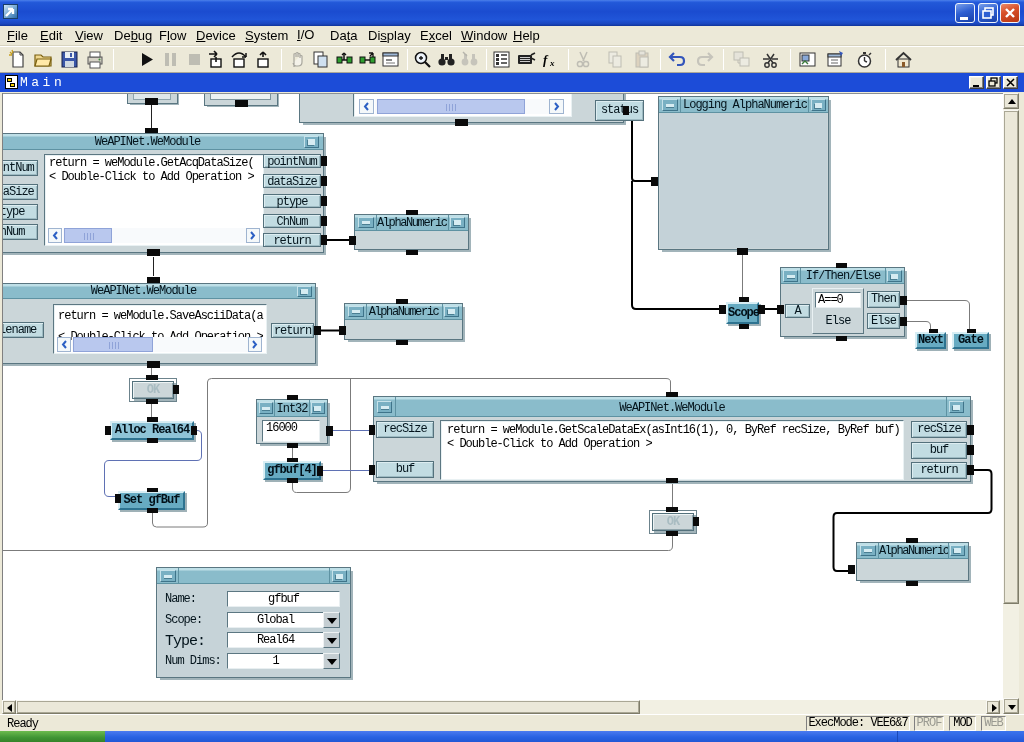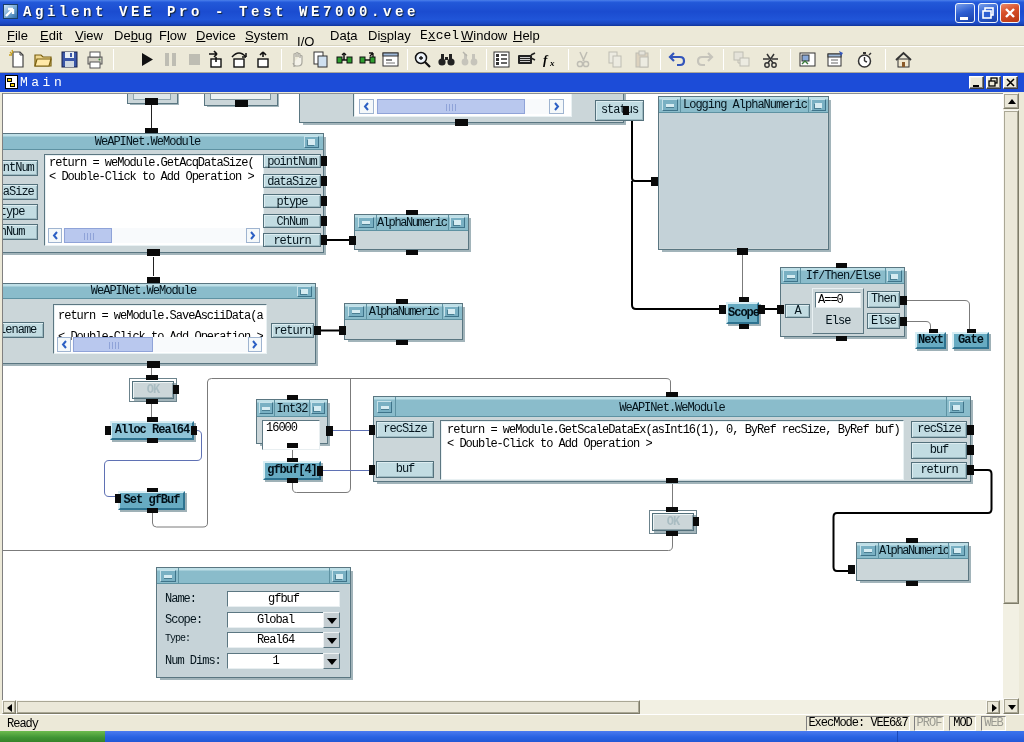--- a/index.html
+++ b/index.html
@@ -19,21 +19,20 @@
 .mbtn{background:#ece9d8;border:1px solid;border-color:#fff #404040 #404040 #fff;box-shadow:inset -1px -1px 0 #808080,inset 1px 1px 0 #f4f2e8;}
 .menu u{text-decoration:underline;}
 svg{display:block;}
 </style></head><body>
 <div class="abs" style="left:0;top:0;width:1024px;height:26px;background:linear-gradient(180deg,#5286e5 0%,#3a6fe8 3%,#2258d8 10%,#1b4cd0 45%,#2055d8 75%,#1a46be 92%,#0f3398 100%);">
 <div class="abs" style="left:3px;top:4px;width:15px;height:15px;background:linear-gradient(135deg,#cfe4f5 0%,#7fb0d8 45%,#2d6ca8 100%);border:1px solid #1a3e66;">
       <svg width="13" height="13" viewBox="0 0 13 13">
         <path d="M2 11 L9 4 M9 4 L9 9 M9 4 L4 4" stroke="#fff" stroke-width="2.4" fill="none"></path>
       </svg>
     </div>
-<div class="abs mono" style="left:23px;top:4px;font-size:14px;font-weight:bold;color:#fff;letter-spacing:3.6px;text-shadow:1px 1px 1px #123;white-space:nowrap;">Agilent VEE Pro - Test WE7000.vee</div>
 <div class="abs" style="left:955px;top:3px;width:20px;height:20px;background:linear-gradient(160deg,#7aa0ea 0%,#2e5fd2 45%,#1840a8 100%);border:1px solid #eef4fc;border-radius:3px;">
 <div class="abs" style="left:4px;top:13px;width:8px;height:3px;background:#fff;"></div>
 </div>
 <div class="abs" style="left:978px;top:3px;width:20px;height:20px;background:linear-gradient(160deg,#7aa0ea 0%,#2e5fd2 45%,#1840a8 100%);border:1px solid #eef4fc;border-radius:3px;">
 <svg width="18" height="18" viewBox="0 0 18 18">
         <rect x="6" y="4" width="8" height="7" fill="none" stroke="#fff" stroke-width="1.6"></rect>
         <rect x="4" y="7" width="8" height="7" fill="#2e5fd2" stroke="#fff" stroke-width="1.6"></rect>
       </svg>
 </div>
 <div class="abs" style="left:1000px;top:3px;width:20px;height:20px;background:linear-gradient(160deg,#eb8a6a 0%,#d8512a 40%,#b83612 100%);border:1px solid #eef4fc;border-radius:3px;">
@@ -43,24 +42,24 @@
 </div>
 </div>
 <div class="abs menu" style="left:0;top:26px;width:1024px;height:20px;background:#ece9d8;border-bottom:1px solid #d8d4c0;font-size:13px;color:#000;">
 <div class="abs" style="left:7px;top:2px;"><u>F</u>ile</div>
 <div class="abs" style="left:40px;top:2px;"><u>E</u>dit</div>
 <div class="abs" style="left:75px;top:2px;"><u>V</u>iew</div>
 <div class="abs" style="left:114px;top:2px;">De<u>b</u>ug</div>
 <div class="abs" style="left:159px;top:2px;">F<u>l</u>ow</div>
 <div class="abs" style="left:196px;top:2px;"><u>D</u>evice</div>
 <div class="abs" style="left:245px;top:2px;"><u>S</u>ystem</div>
-<div class="abs" style="left:297px;top:8px;"><u>I</u>/O</div>
+<div class="abs" style="left:297px;top:1px;"><u>I</u>/O</div>
 <div class="abs" style="left:330px;top:2px;">Da<u>t</u>a</div>
 <div class="abs" style="left:368px;top:2px;">Di<u>s</u>play</div>
-<div class="abs" style="left:420px;top:2px;font-family:Liberation Mono, monospace;">E<u>x</u>cel</div>
+<div class="abs" style="left:420px;top:2px;">E<u>x</u>cel</div>
 <div class="abs" style="left:461px;top:2px;"><u>W</u>indow</div>
 <div class="abs" style="left:513px;top:2px;"><u>H</u>elp</div>
 </div>
 <div class="abs" style="left:0;top:47px;width:1024px;height:26px;background:#ece9d8;border-bottom:1px solid #aca899;">
 <div class="abs" style="left:7px;top:2px;width:21px;height:21px;">
       <svg width="21" height="21" viewBox="0 0 21 21">
         <path d="M6 3h7l3 3v12H6z" fill="#fff" stroke="#444" stroke-width="1.2"></path>
         <path d="M13 3v3h3" fill="none" stroke="#444"></path>
         <path d="M3 3l2 2M5 1l1 3M2 6l3 0" stroke="#c8a020" stroke-width="1.3"></path>
       </svg>
@@ -555,21 +554,21 @@
 <div class="abs btitle" style="left:256px;top:400px;width:70px;height:17px;"></div>
 <div class="tbtn" style="left:258px;top:402px;width:14px;height:12px;">
         <div class="abs" style="left:2px;top:4px;width:8px;height:3px;background:#d6ecf2;box-shadow:0 1px 0 #4a7e92;"></div>
       </div>
 <div class="tbtn" style="left:310px;top:402px;width:14px;height:12px;">
         <div class="abs" style="left:2px;top:3px;width:7px;height:5px;background:#d6ecf2;box-shadow:-1px 1px 0 #4a7e92;"></div>
       </div>
 <div class="abs mono" style="left:273px;top:402px;width:36px;text-align:center;font-size:12px;color:#04141c;">Int32</div>
 <div class="abs" style="left:273px;top:400px;width:1px;height:16px;background:#5e92a2;"></div>
 <div class="abs" style="left:308px;top:400px;width:1px;height:16px;background:#5e92a2;"></div>
-<div class="abs fld mono" style="left:261px;top:420px;width:58px;height:30px;line-height:15px;padding-left:3px;">16000</div>
+<div class="abs fld mono" style="left:261px;top:420px;width:58px;height:22px;line-height:15px;padding-left:3px;">16000</div>
 <div class="abs nub" style="left:286px;top:395px;width:11px;height:5px;"></div>
 <div class="abs nub" style="left:286px;top:443px;width:11px;height:5px;"></div>
 <div class="abs nub" style="left:325px;top:426px;width:7px;height:10px;"></div>
 <div class="abs blk" style="left:372px;top:396px;width:598px;height:86px;"></div>
 <div class="abs btitle" style="left:373px;top:397px;width:596px;height:20px;"></div>
 <div class="tbtn" style="left:376px;top:401px;width:15px;height:12px;">
         <div class="abs" style="left:3px;top:4px;width:8px;height:3px;background:#d6ecf2;box-shadow:0 1px 0 #4a7e92;"></div>
       </div>
 <div class="tbtn" style="left:948px;top:401px;width:15px;height:12px;">
         <div class="abs" style="left:3px;top:3px;width:7px;height:5px;background:#d6ecf2;box-shadow:-1px 1px 0 #4a7e92;"></div>
@@ -604,21 +603,21 @@
 <div class="abs" style="left:177px;top:568px;width:1px;height:15px;background:#5e92a2;"></div>
 <div class="abs" style="left:328px;top:568px;width:1px;height:15px;background:#5e92a2;"></div>
 <div class="abs" style="left:157px;top:584px;width:191px;height:93px;background:#c6d3d8;"></div>
 <div class="abs mono" style="left:164px;top:592px;font-size:12px;color:#04141c;">Name:</div>
 <div class="abs fld mono" style="left:226px;top:591px;width:113px;height:16px;line-height:14px;text-align:center;">gfbuf</div>
 <div class="abs mono" style="left:164px;top:613px;font-size:12px;color:#04141c;">Scope:</div>
 <div class="abs fld mono" style="left:226px;top:612px;width:97px;height:16px;line-height:14px;text-align:center;">Global</div>
 <div class="abs" style="left:322px;top:612px;width:17px;height:16px;background:#c5ced2;border:1px solid;border-color:#eef2f3 #5c7782 #5c7782 #eef2f3;">
         <div class="abs" style="left:3px;top:5px;width:0;height:0;border:5px solid transparent;border-top:6px solid #000;"></div>
       </div>
-<div class="abs mono" style="left:164px;top:633px;font-size:10px;color:#04141c;">Type:</div>
+<div class="abs mono" style="left:164px;top:633px;font-size:15px;color:#04141c;">Type:</div>
 <div class="abs fld mono" style="left:226px;top:632px;width:97px;height:16px;line-height:14px;text-align:center;">Real64</div>
 <div class="abs" style="left:322px;top:632px;width:17px;height:16px;background:#c5ced2;border:1px solid;border-color:#eef2f3 #5c7782 #5c7782 #eef2f3;">
         <div class="abs" style="left:3px;top:5px;width:0;height:0;border:5px solid transparent;border-top:6px solid #000;"></div>
       </div>
 <div class="abs mono" style="left:164px;top:654px;font-size:12px;color:#04141c;">Num Dims:</div>
 <div class="abs fld mono" style="left:226px;top:653px;width:97px;height:16px;line-height:14px;text-align:center;">1</div>
 <div class="abs" style="left:322px;top:653px;width:17px;height:16px;background:#c5ced2;border:1px solid;border-color:#eef2f3 #5c7782 #5c7782 #eef2f3;">
         <div class="abs" style="left:3px;top:5px;width:0;height:0;border:5px solid transparent;border-top:6px solid #000;"></div>
       </div>
 <div class="abs" style="left:0;top:93px;width:1024px;height:1px;background:#8a9094;"></div>

